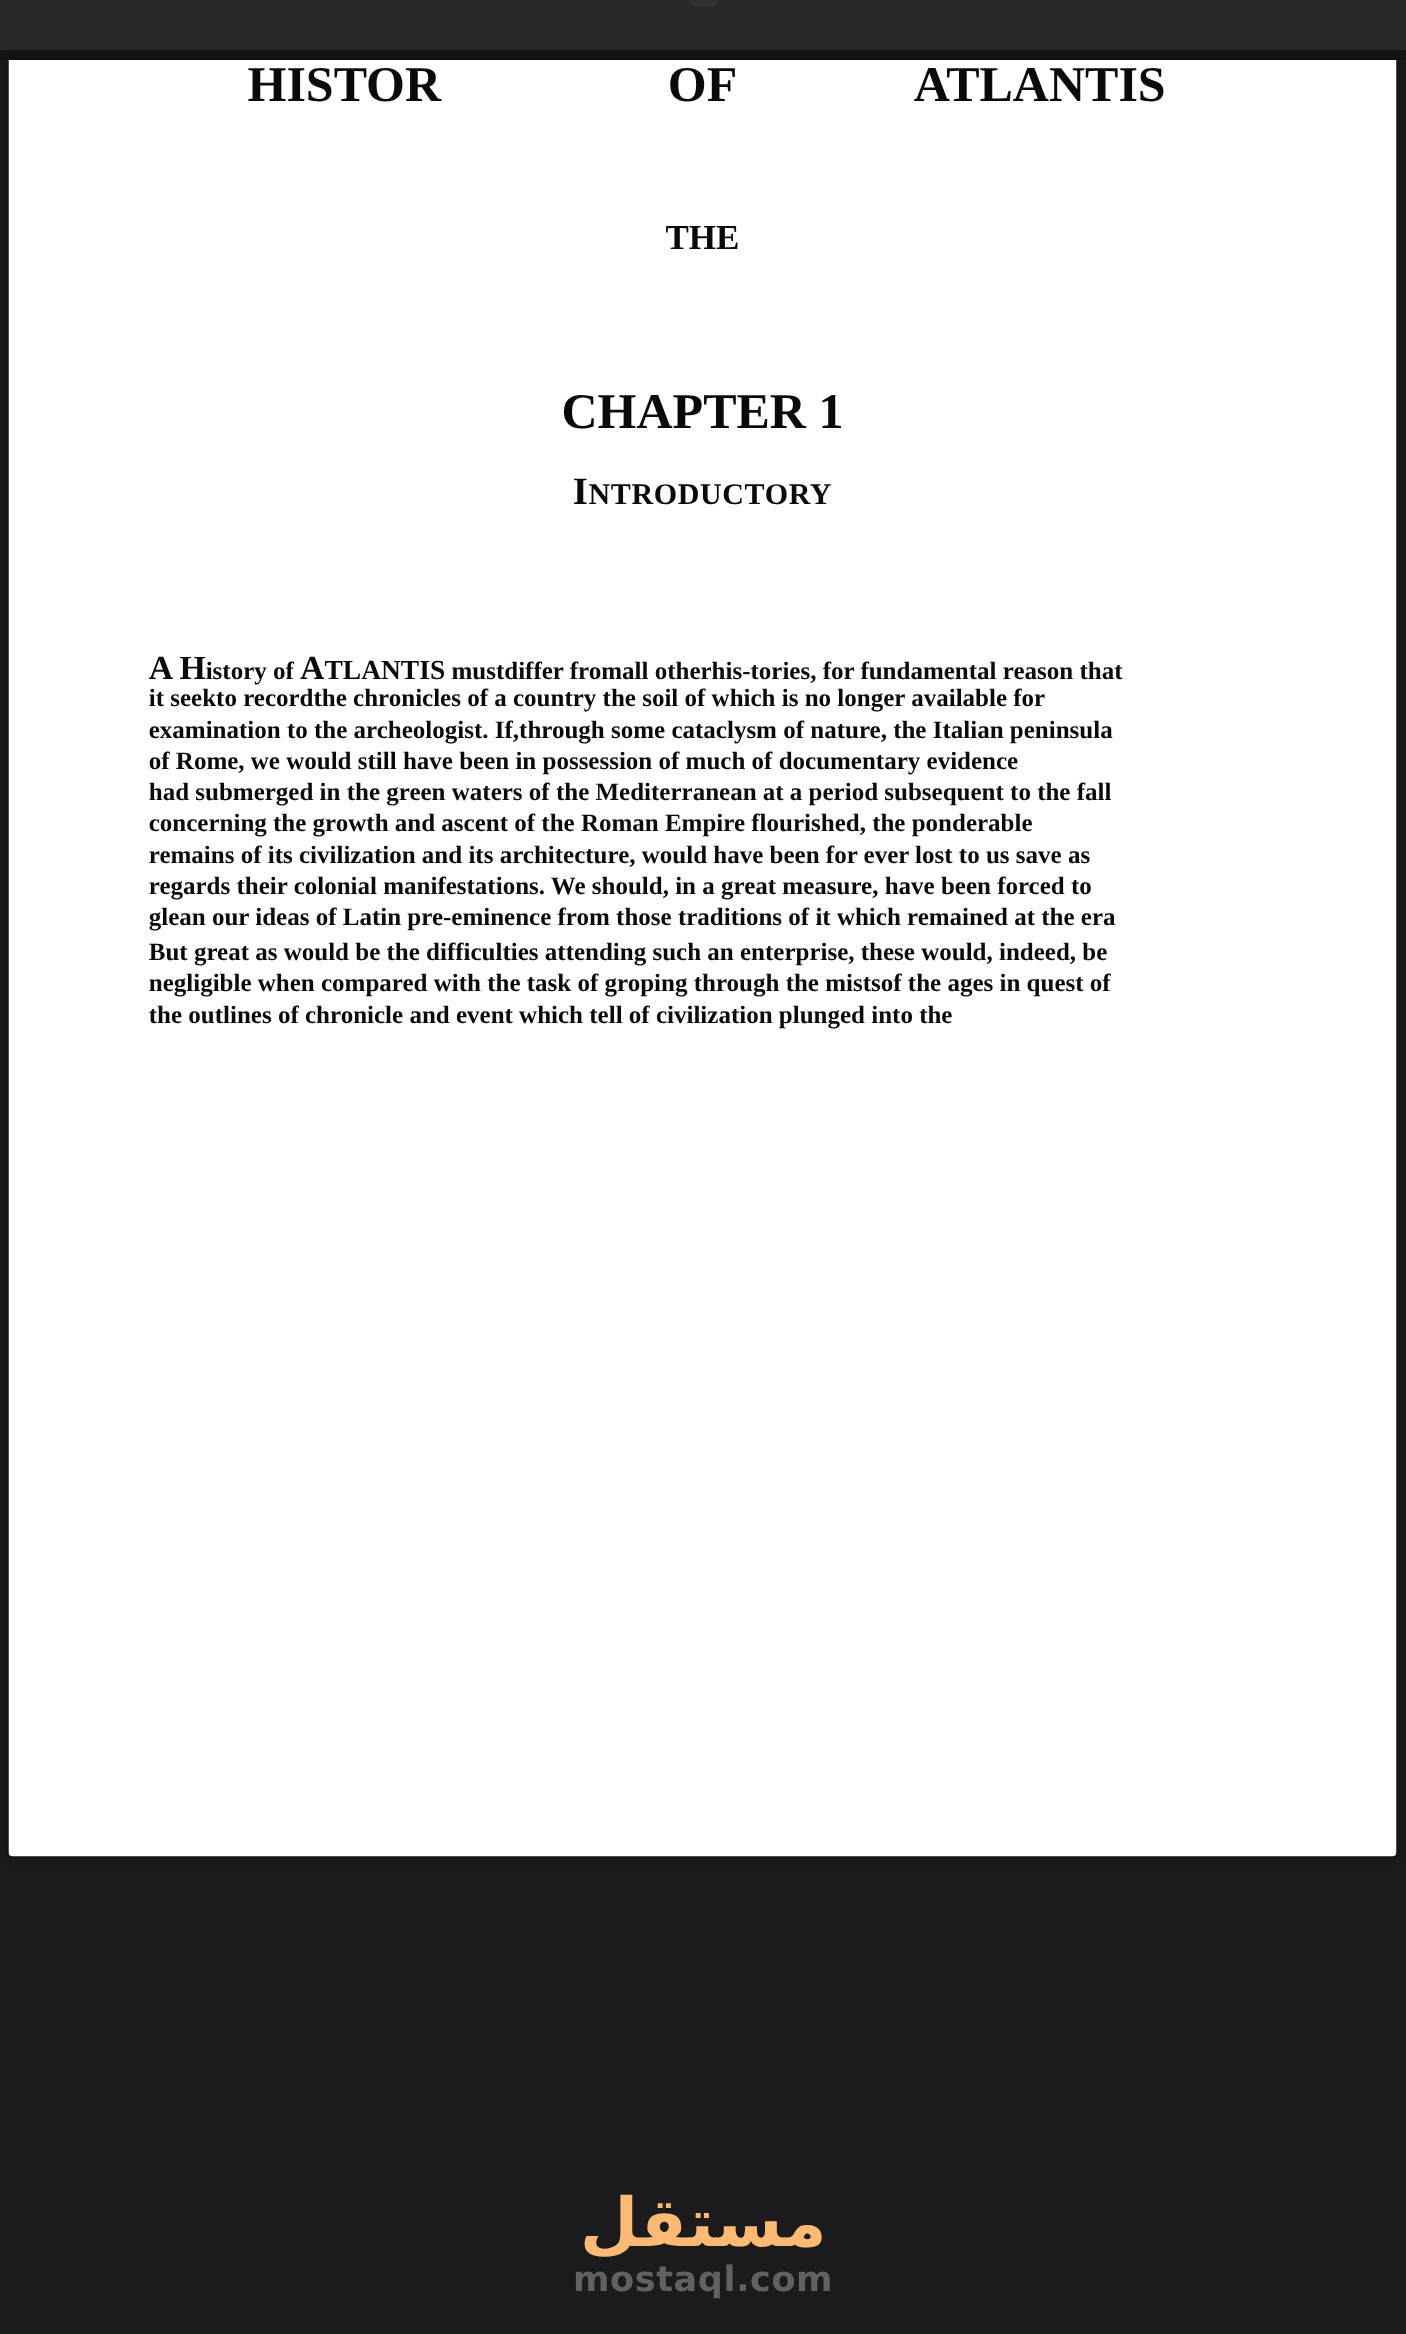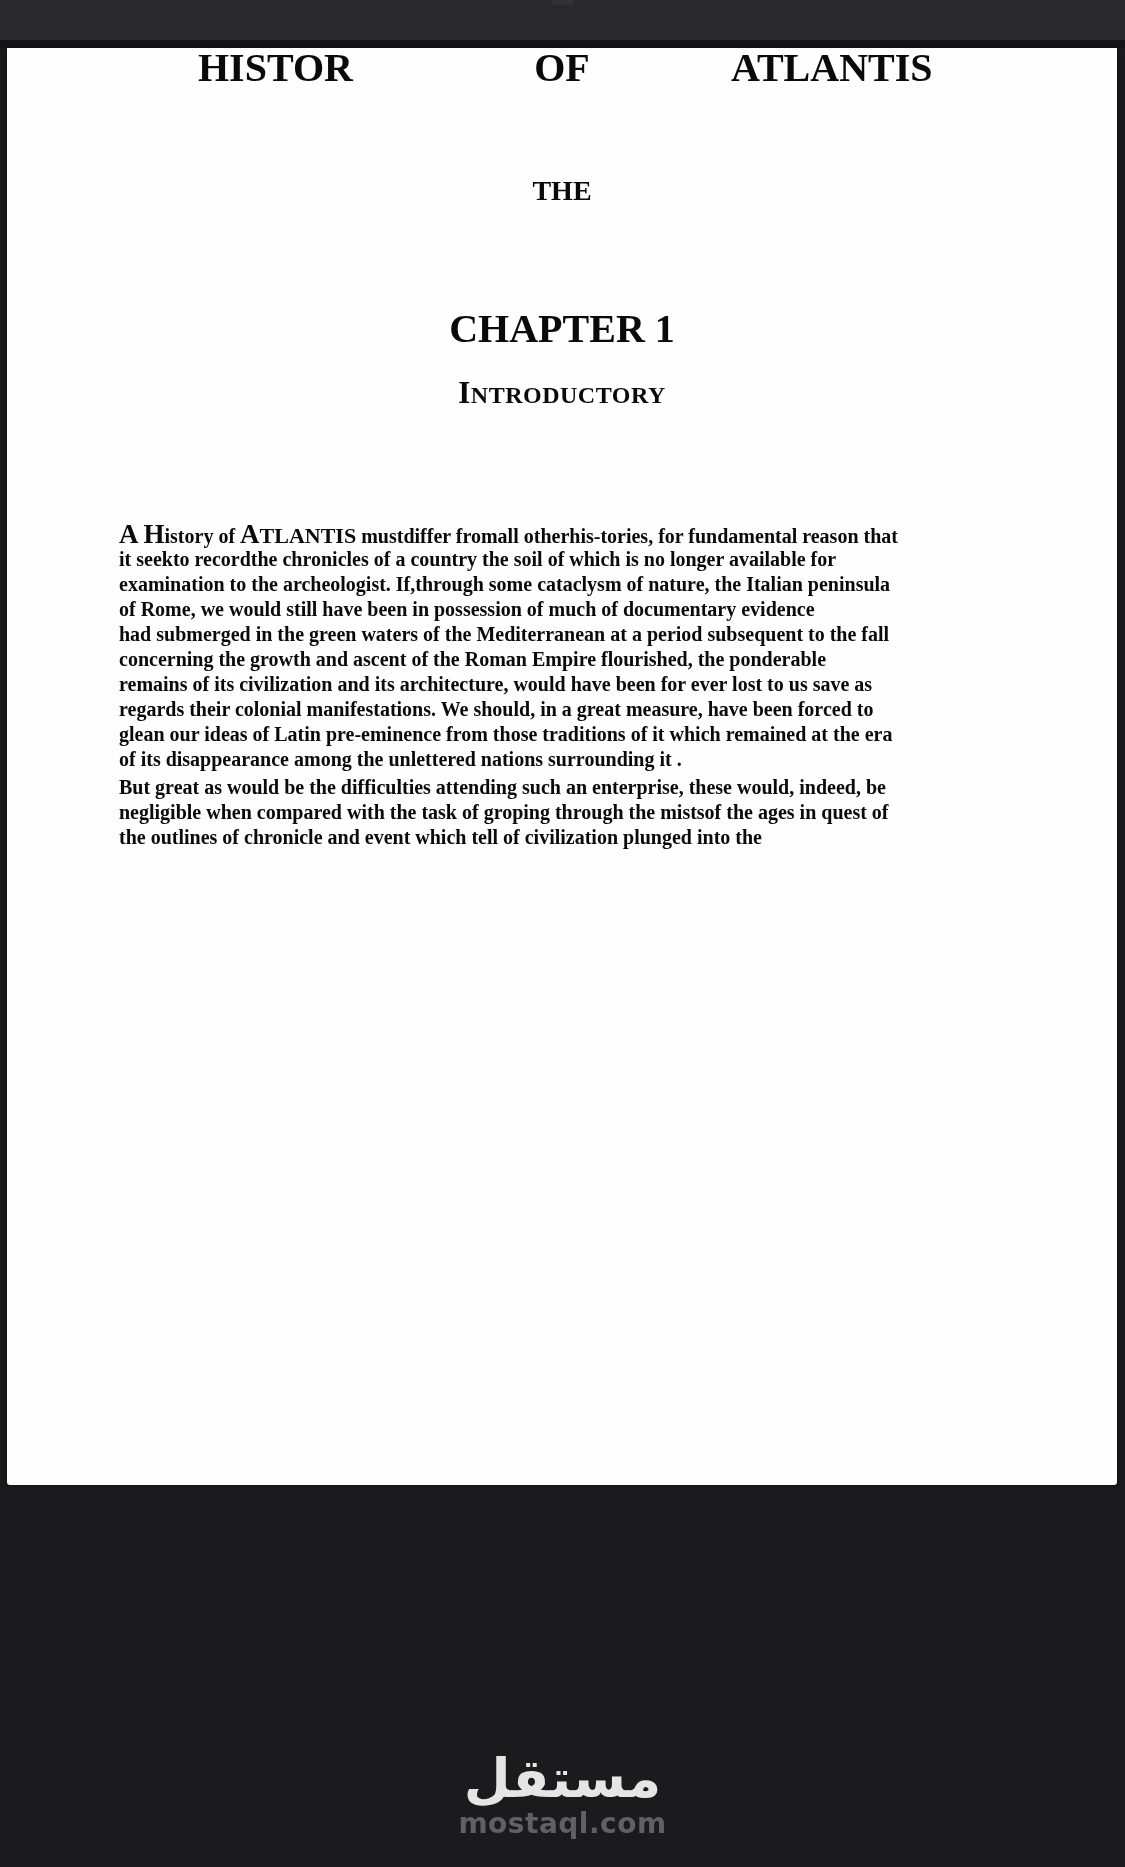--- a/index.html
+++ b/index.html
@@ -26,21 +26,21 @@
   .bodytext{position:absolute;left:112px;top:442px;width:880px;font-size:20px;font-weight:bold;
             line-height:25px;color:#0a0a0a;margin-top:32px;}
   .bline{height:25px;white-space:nowrap;}
   .firstline{height:25px;white-space:nowrap;}
   .firstline .bigcap{font-size:27px;}
   .firstline .caps{font-size:22px;}
   .para2{margin-top:3px;}
   
   .watermark{position:absolute;left:0;top:1752px;width:1125px;text-align:center;
              font-family:"DejaVu Sans",sans-serif;}
-  .wm-logo{font-size:54px;font-weight:bold;color:#e5e5e5;line-height:1;}
+  .wm-logo{font-size:54px;font-weight:bold;color:#fdba74;line-height:1;}
   .wm-domain{margin-top:4px;font-size:28px;font-weight:bold;color:#616165;letter-spacing:0.5px;line-height:1;}
 </style>
 </head>
 <body>
 
 <div id="canvas">
 
   <div class="topbar">
     <div class="topbar-notch"></div>
   </div>
@@ -64,21 +64,20 @@
       <div class="firstline"><span class="bigcap">A</span><span> </span><span class="bigcap">H</span><span>istory of </span><span class="bigcap">A</span><span class="caps">TLANTIS</span><span> mustdiffer fromall otherhis-tories, for fundamental reason that</span></div>
       <div>
           <div class="bline">it seekto recordthe chronicles of a country the soil of which is no longer available for</div>
           <div class="bline">examination to the archeologist. If,through some cataclysm of nature, the Italian peninsula</div>
           <div class="bline">of Rome, we would still have been in possession of much of documentary evidence</div>
           <div class="bline">had submerged in the green waters of the Mediterranean at a period subsequent to the fall</div>
           <div class="bline">concerning the growth and ascent of the Roman Empire flourished, the ponderable</div>
           <div class="bline">remains of its civilization and its architecture, would have been for ever lost to us save as</div>
           <div class="bline">regards their colonial manifestations. We should, in a great measure, have been forced to</div>
           <div class="bline">glean our ideas of Latin pre-eminence from those traditions of it which remained at the era</div>
-          <div class="bline">of its disappearance among the unlettered nations surrounding it .</div>
         </div>
       <div class="para2">
           <div class="bline">But great as would be the difficulties attending such an enterprise, these would, indeed, be</div>
           <div class="bline">negligible when compared with the task of groping through the mistsof the ages in quest of</div>
           <div class="bline">the outlines of chronicle and event which tell of civilization plunged into the</div>
         </div>
     </div>
 
   </div>
 

